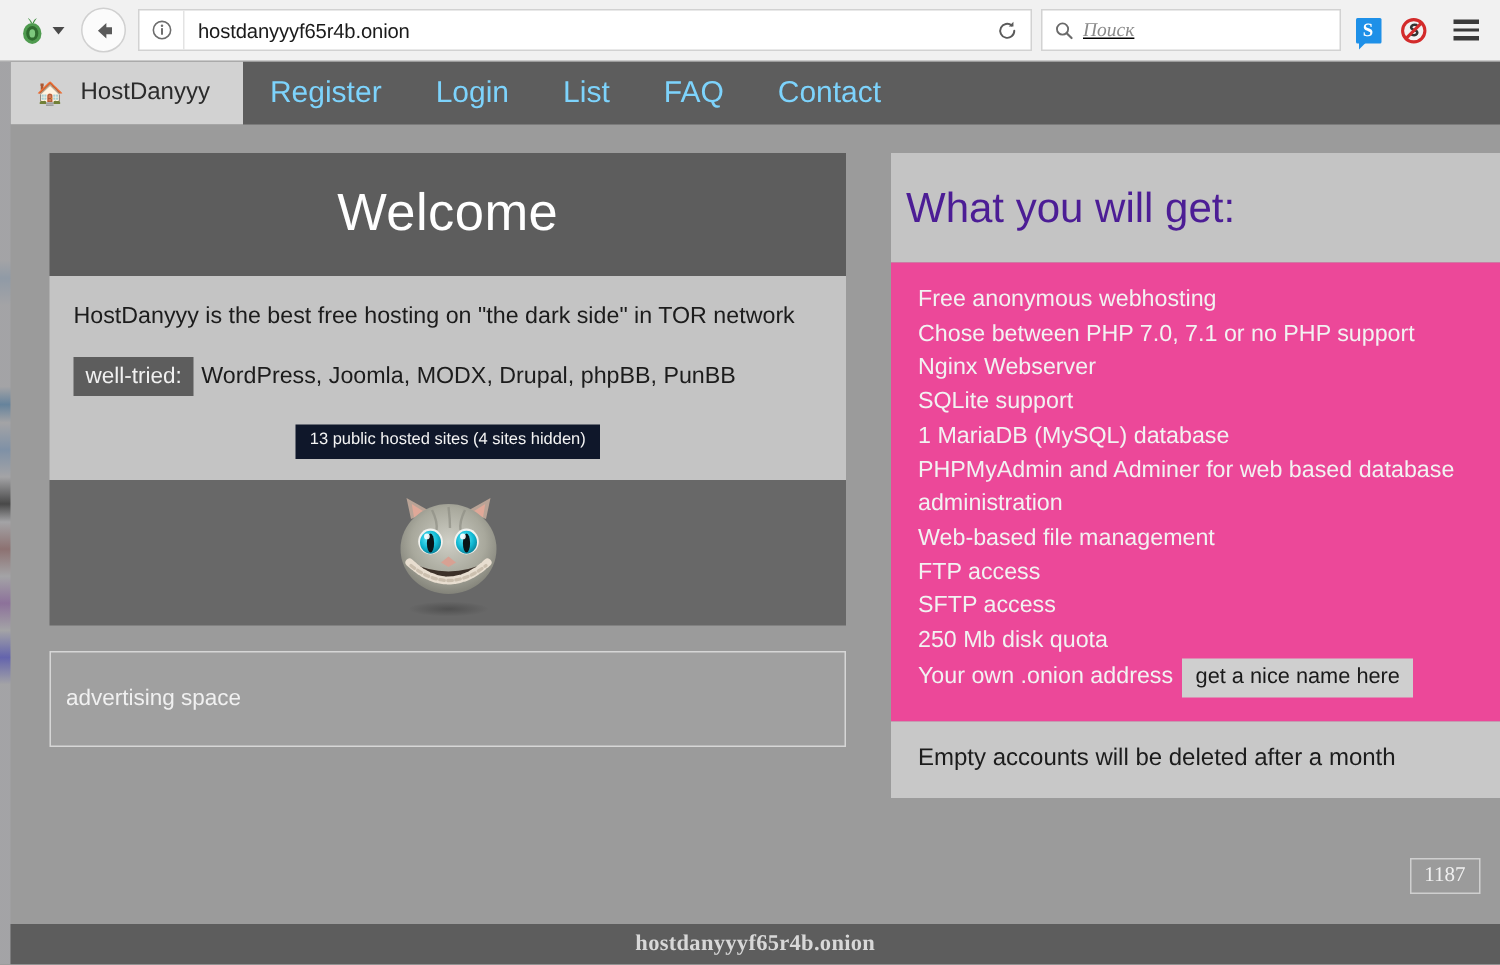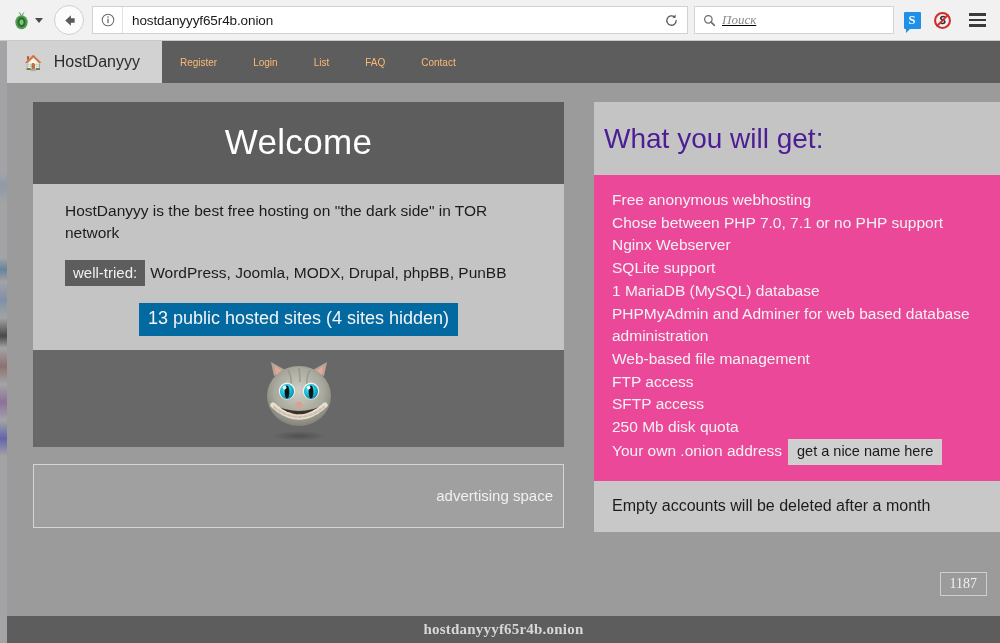--- a/index.html
+++ b/index.html
@@ -191,22 +191,22 @@
   }
   .home-icon { font-size: 15px; line-height: 1; color: #1f1f1f; }
   .nav-items {
     display: flex;
     align-items: stretch;
   }
   .nav-item {
     display: flex;
     align-items: center;
     padding: 0 18px;
-    color: #fdba74;
-    font-size: 10px;
+    color: #7dd3fc;
+    font-size: 20px;
     cursor: pointer;
   }
 
   
   .content {
     position: relative;
     z-index: 2;
     margin-left: 7px;
     padding: 19px 12px 0 26px;
     display: flex;
@@ -222,21 +222,21 @@
     color: #ffffff;
     text-align: center;
     font-size: 35px;
     font-weight: normal;
     padding: 20px 10px 22px;
     letter-spacing: 0.3px;
   }
   .panel-body-light {
     background: #c4c4c4;
     color: #1c1c1c;
-    padding: 16px 32px 14px;
+    padding: 16px 16px 14px;
     font-size: 15.5px;
     line-height: 1.42;
   }
   .panel-head-light {
     background: #c4c4c4;
     color: #4c1d95;
     font-size: 28px;
     font-weight: normal;
     padding: 21px 10px 20px;
   }
@@ -260,42 +260,42 @@
     color: #f0f0f0;
     padding: 2px 8px 3px;
     font-size: 15px;
     margin-right: 5px;
   }
   .intro-p { margin-bottom: 16px; }
   .stack-p { margin-bottom: 17px; }
   .badge-row { text-align: center; }
   .badge-dark {
     display: inline-block;
-    background: #0369a1;
+    background: #0f172a;
     color: #f4f4f4;
-    font-size: 18px;
+    font-size: 11px;
     padding: 3px 9px 4px;
   }
 
   .cat-box {
     background: #686868;
     height: 97px;
     display: flex;
     align-items: center;
     justify-content: center;
     overflow: hidden;
   }
   .cat-svg { display: block; }
 
   .ad-box {
     margin-top: 17px;
     border: 1px solid #d6d6d6;
     background: #a0a0a0;
     color: #f0f0f0;
-    text-align: right;
+    text-align: left;
     font-size: 15px;
     padding: 22px 10px 23px;
     cursor: pointer;
   }
 
   .feature-list { list-style: none; }
   .feature-list li { margin: 0; }
   .btn-inline {
     display: inline-block;
     background: #cfcfcf;

